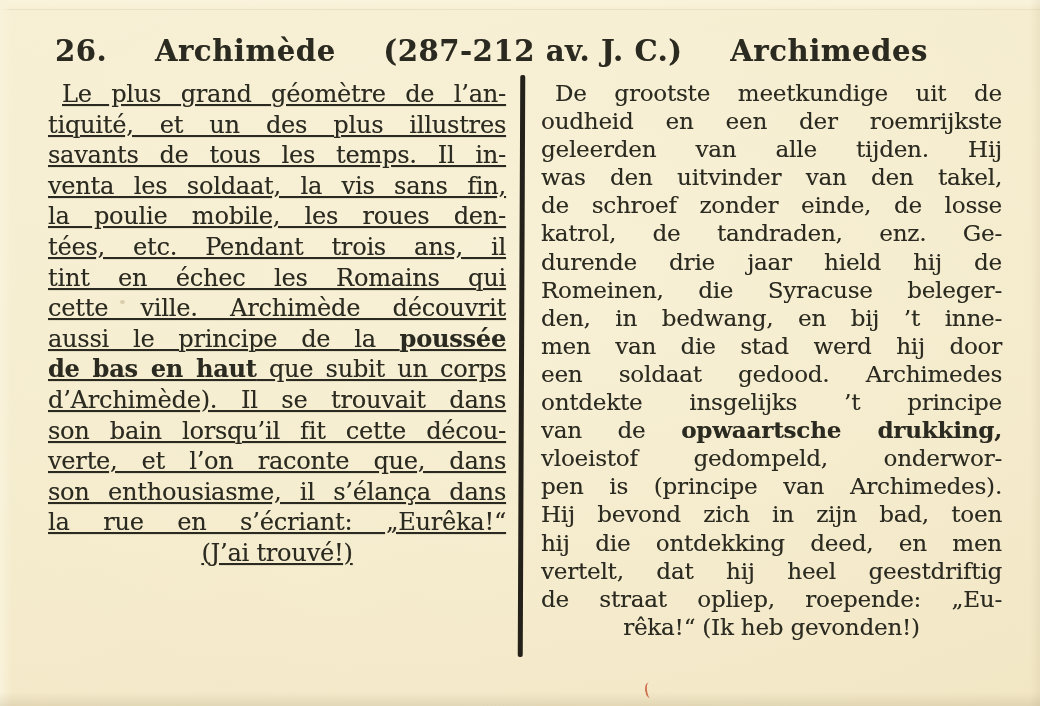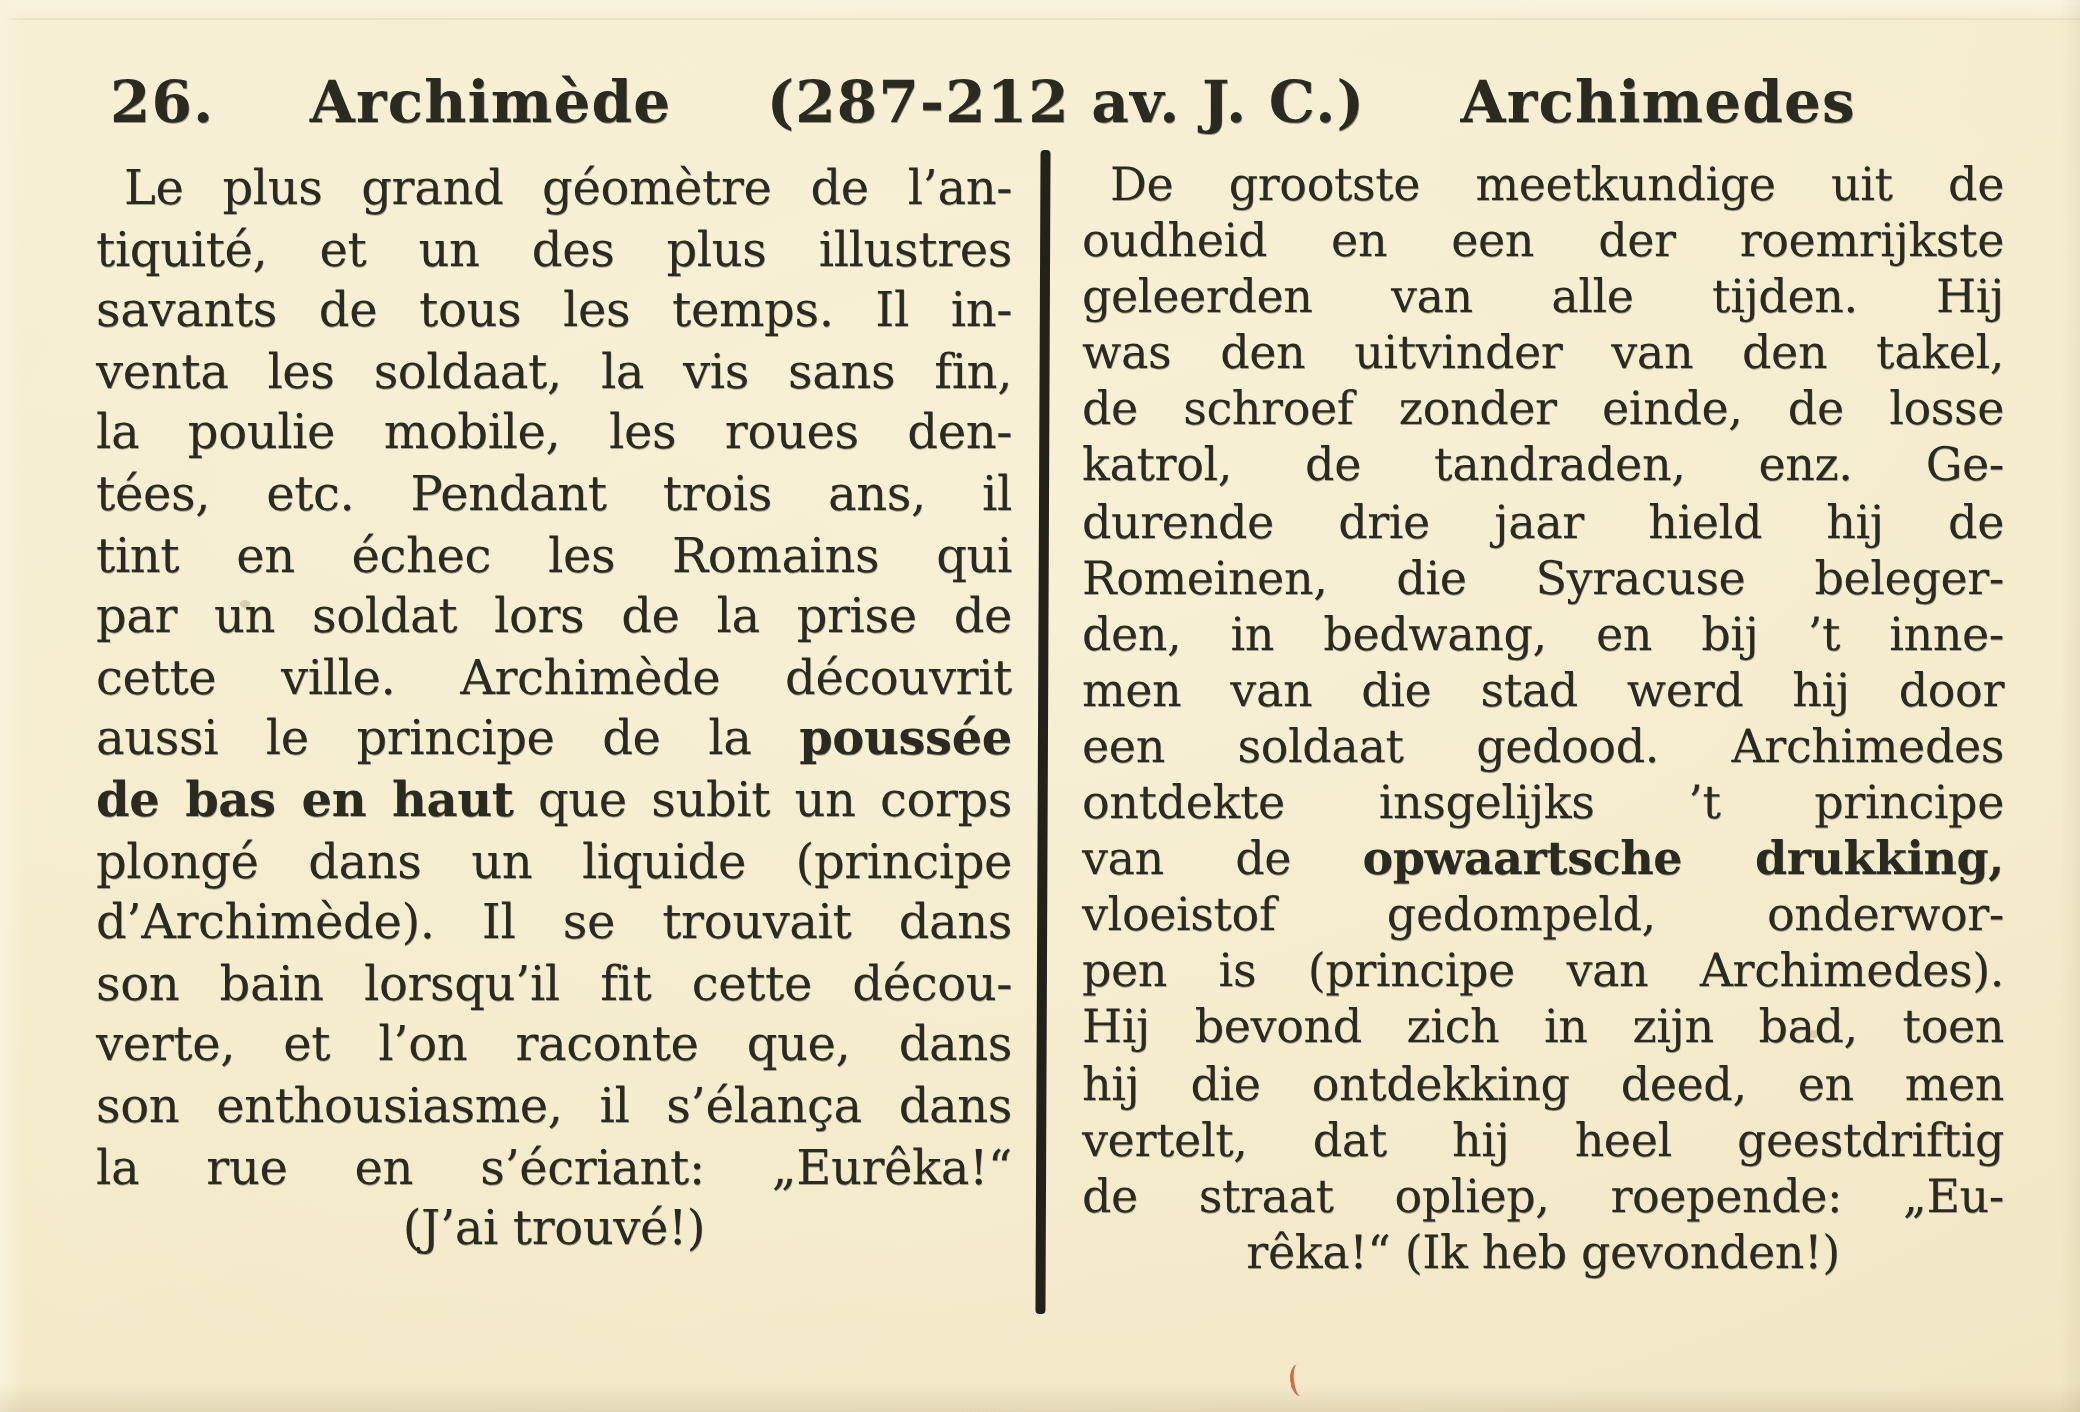--- a/index.html
+++ b/index.html
@@ -77,21 +77,21 @@
   .col-french { left: 48px;  width: 458px; font-size: 24px; }
   .col-dutch  { left: 541px; width: 461px; font-size: 23px; }
 
   .col .line {
     text-align: justify;
     text-align-last: justify;
     text-justify: inter-word;
     letter-spacing: -0.2px;
     white-space: normal;
   }
-  .col-french .line { line-height: 30.6px; height: 30.6px; }
+  .col-french .line { line-height: 30.6px; height: 30.6px; text-decoration: underline; }
   .col-dutch  .line { line-height: 28.1px; height: 28.1px; }
   .col .line:first-child { text-indent: 14px; }
   .col .line-center { text-align: center; text-align-last: center; }
   .col .line b { font-weight: bold; }
 </style>
 </head>
 <body>
 
 <div class="card">
 
@@ -114,25 +114,23 @@
   <div class="divider"></div>
 
   <div class="col col-french" lang="fr">
       <div class="line"><span>Le plus grand géomètre de l’an-</span></div>
       <div class="line"><span>tiquité, et un des plus illustres</span></div>
       <div class="line"><span>savants de tous les temps. Il in-</span></div>
       <div class="line"><span>venta les soldaat, la vis sans fin,</span></div>
       <div class="line"><span>la poulie mobile, les roues den-</span></div>
       <div class="line"><span>tées, etc. Pendant trois ans, il</span></div>
       <div class="line"><span>tint en échec les Romains qui</span></div>
-      <div class="line"><span>par un soldat lors de la prise de</span></div>
       <div class="line"><span>cette ville. Archimède découvrit</span></div>
       <div class="line"><span>aussi le principe de la </span><b>poussée</b></div>
       <div class="line"><b>de bas en haut</b><span> que subit un corps</span></div>
-      <div class="line"><span>plongé dans un liquide (principe</span></div>
       <div class="line"><span>d’Archimède). Il se trouvait dans</span></div>
       <div class="line"><span>son bain lorsqu’il fit cette décou-</span></div>
       <div class="line"><span>verte, et l’on raconte que, dans</span></div>
       <div class="line"><span>son enthousiasme, il s’élança dans</span></div>
       <div class="line"><span>la rue en s’écriant: „Eurêka!“</span></div>
       <div class="line line-center"><span>(J’ai trouvé!)</span></div>
     </div>
 
   <div class="col col-dutch" lang="nl">
       <div class="line"><span>De grootste meetkundige uit de</span></div>

